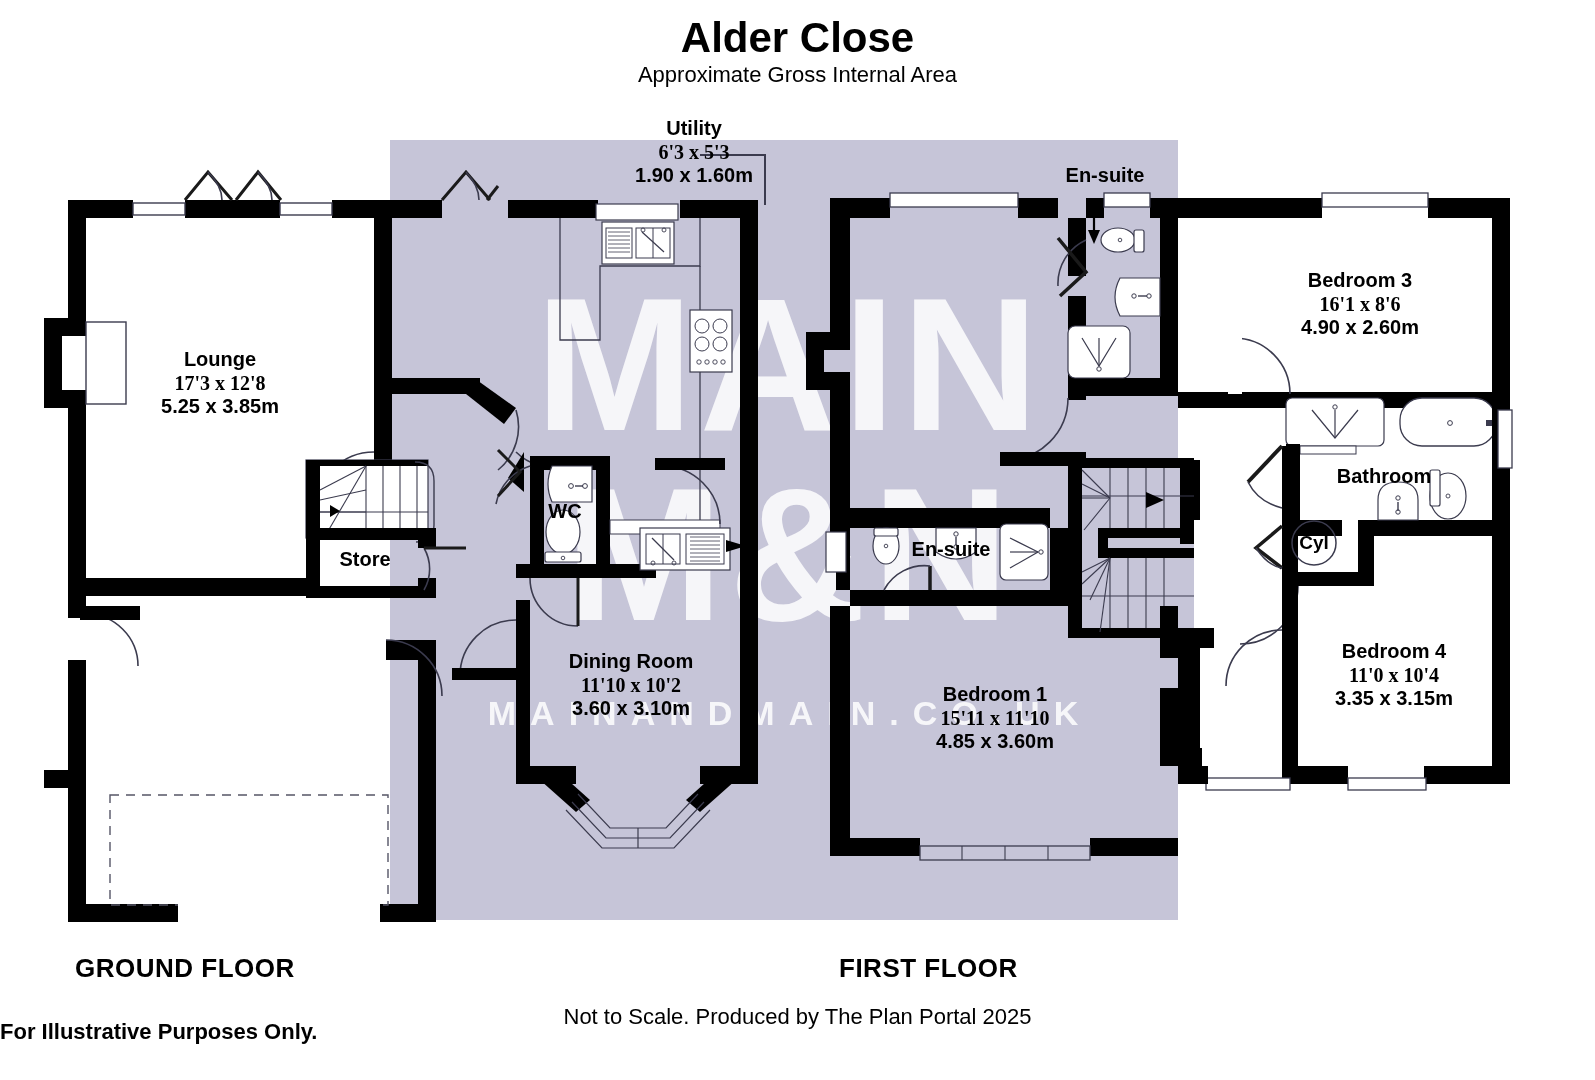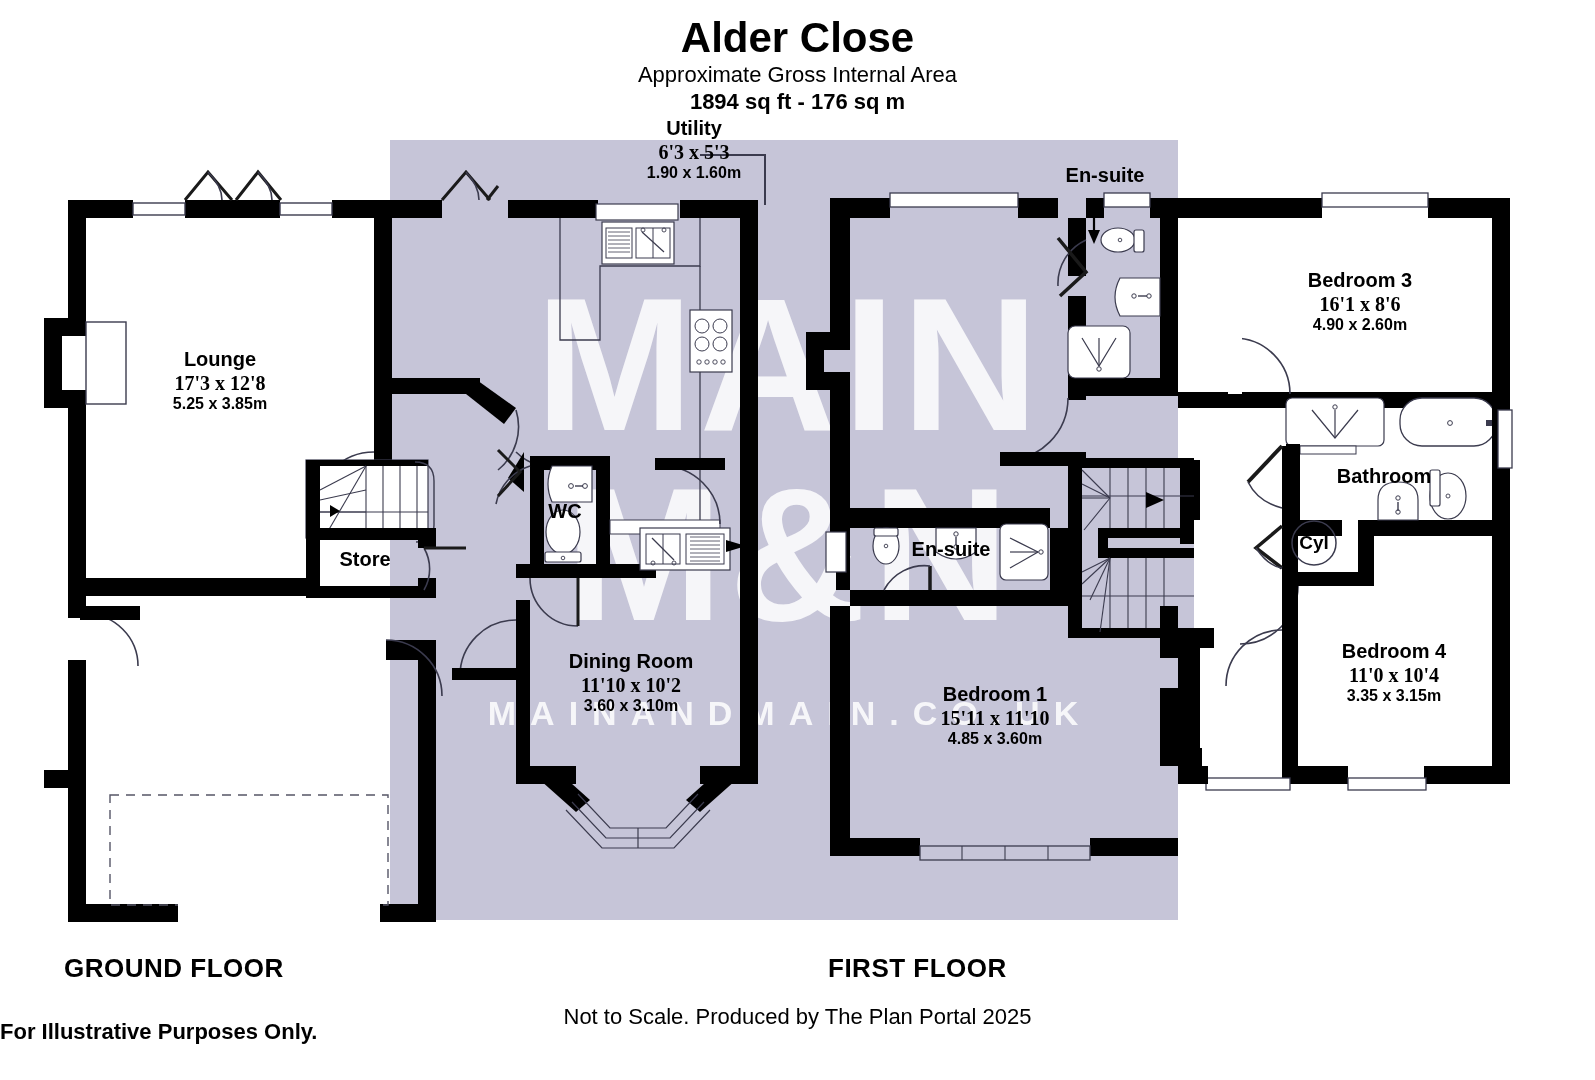--- a/index.html
+++ b/index.html
@@ -46,20 +46,21 @@
     text-align: center;
     font-size: 22px;
     font-weight: bold;
   }
   
   .floor-label {
     position: absolute;
     font-size: 26px;
     font-weight: bold;
     letter-spacing: 0.5px;
+    margin-left: 11px;
   }
   .ground-label { left: 64px;  top: 953px; }
   .first-label  { left: 828px; top: 953px; }
   .foot1 {
     position: absolute;
     left: 0; top: 1004px;
     width: 1595px;
     text-align: center;
     font-size: 22px;
     font-weight: normal;
@@ -81,36 +82,35 @@
   .room-label {
     position: absolute;
     text-align: center;
     font-weight: bold;
     line-height: 1.18;
     white-space: nowrap;
     pointer-events: none;
   }
   .room-label .nm { font-size: 20px; display: block; }
   .room-label .im { font-size: 20px; display: block; font-family: Liberation Serif, serif; }
-  .room-label .mm { font-size: 16px; display: block; }
+  .room-label .mm { font-size: 20px; display: block; }
   .cyl-label {
     position: absolute;
     font-size: 19px;
     font-weight: bold;
     text-align: center;
   }
 </style>
 </head>
 <body>
 
 <div id="stage">
 
   <div class="title">Alder Close</div>
   <div class="subtitle1">Approximate Gross Internal Area</div>
-  <div class="subtitle2">1894 sq ft - 176 sq m</div>
 
   <svg id="plan-svg" width="1595" height="1080" viewBox="0 0 1595 1080">
 
     <rect x="390" y="140" width="788" height="780" fill="#c6c5d8"></rect>
 
     <g opacity="0.85">
       <text x="790" y="430" font-family="'Liberation Sans', sans-serif" font-size="190" font-weight="bold" fill="#ffffff" text-anchor="middle" letter-spacing="6">MAIN</text>
       <text x="790" y="620" font-family="'Liberation Sans', sans-serif" font-size="190" font-weight="bold" fill="#ffffff" text-anchor="middle" letter-spacing="6">M&amp;N</text>
       <text x="790" y="725" font-family="'Liberation Sans', sans-serif" font-size="34" font-weight="bold" fill="#ffffff" text-anchor="middle" letter-spacing="14">MAINANDMAIN.CO.UK</text>
     </g>

